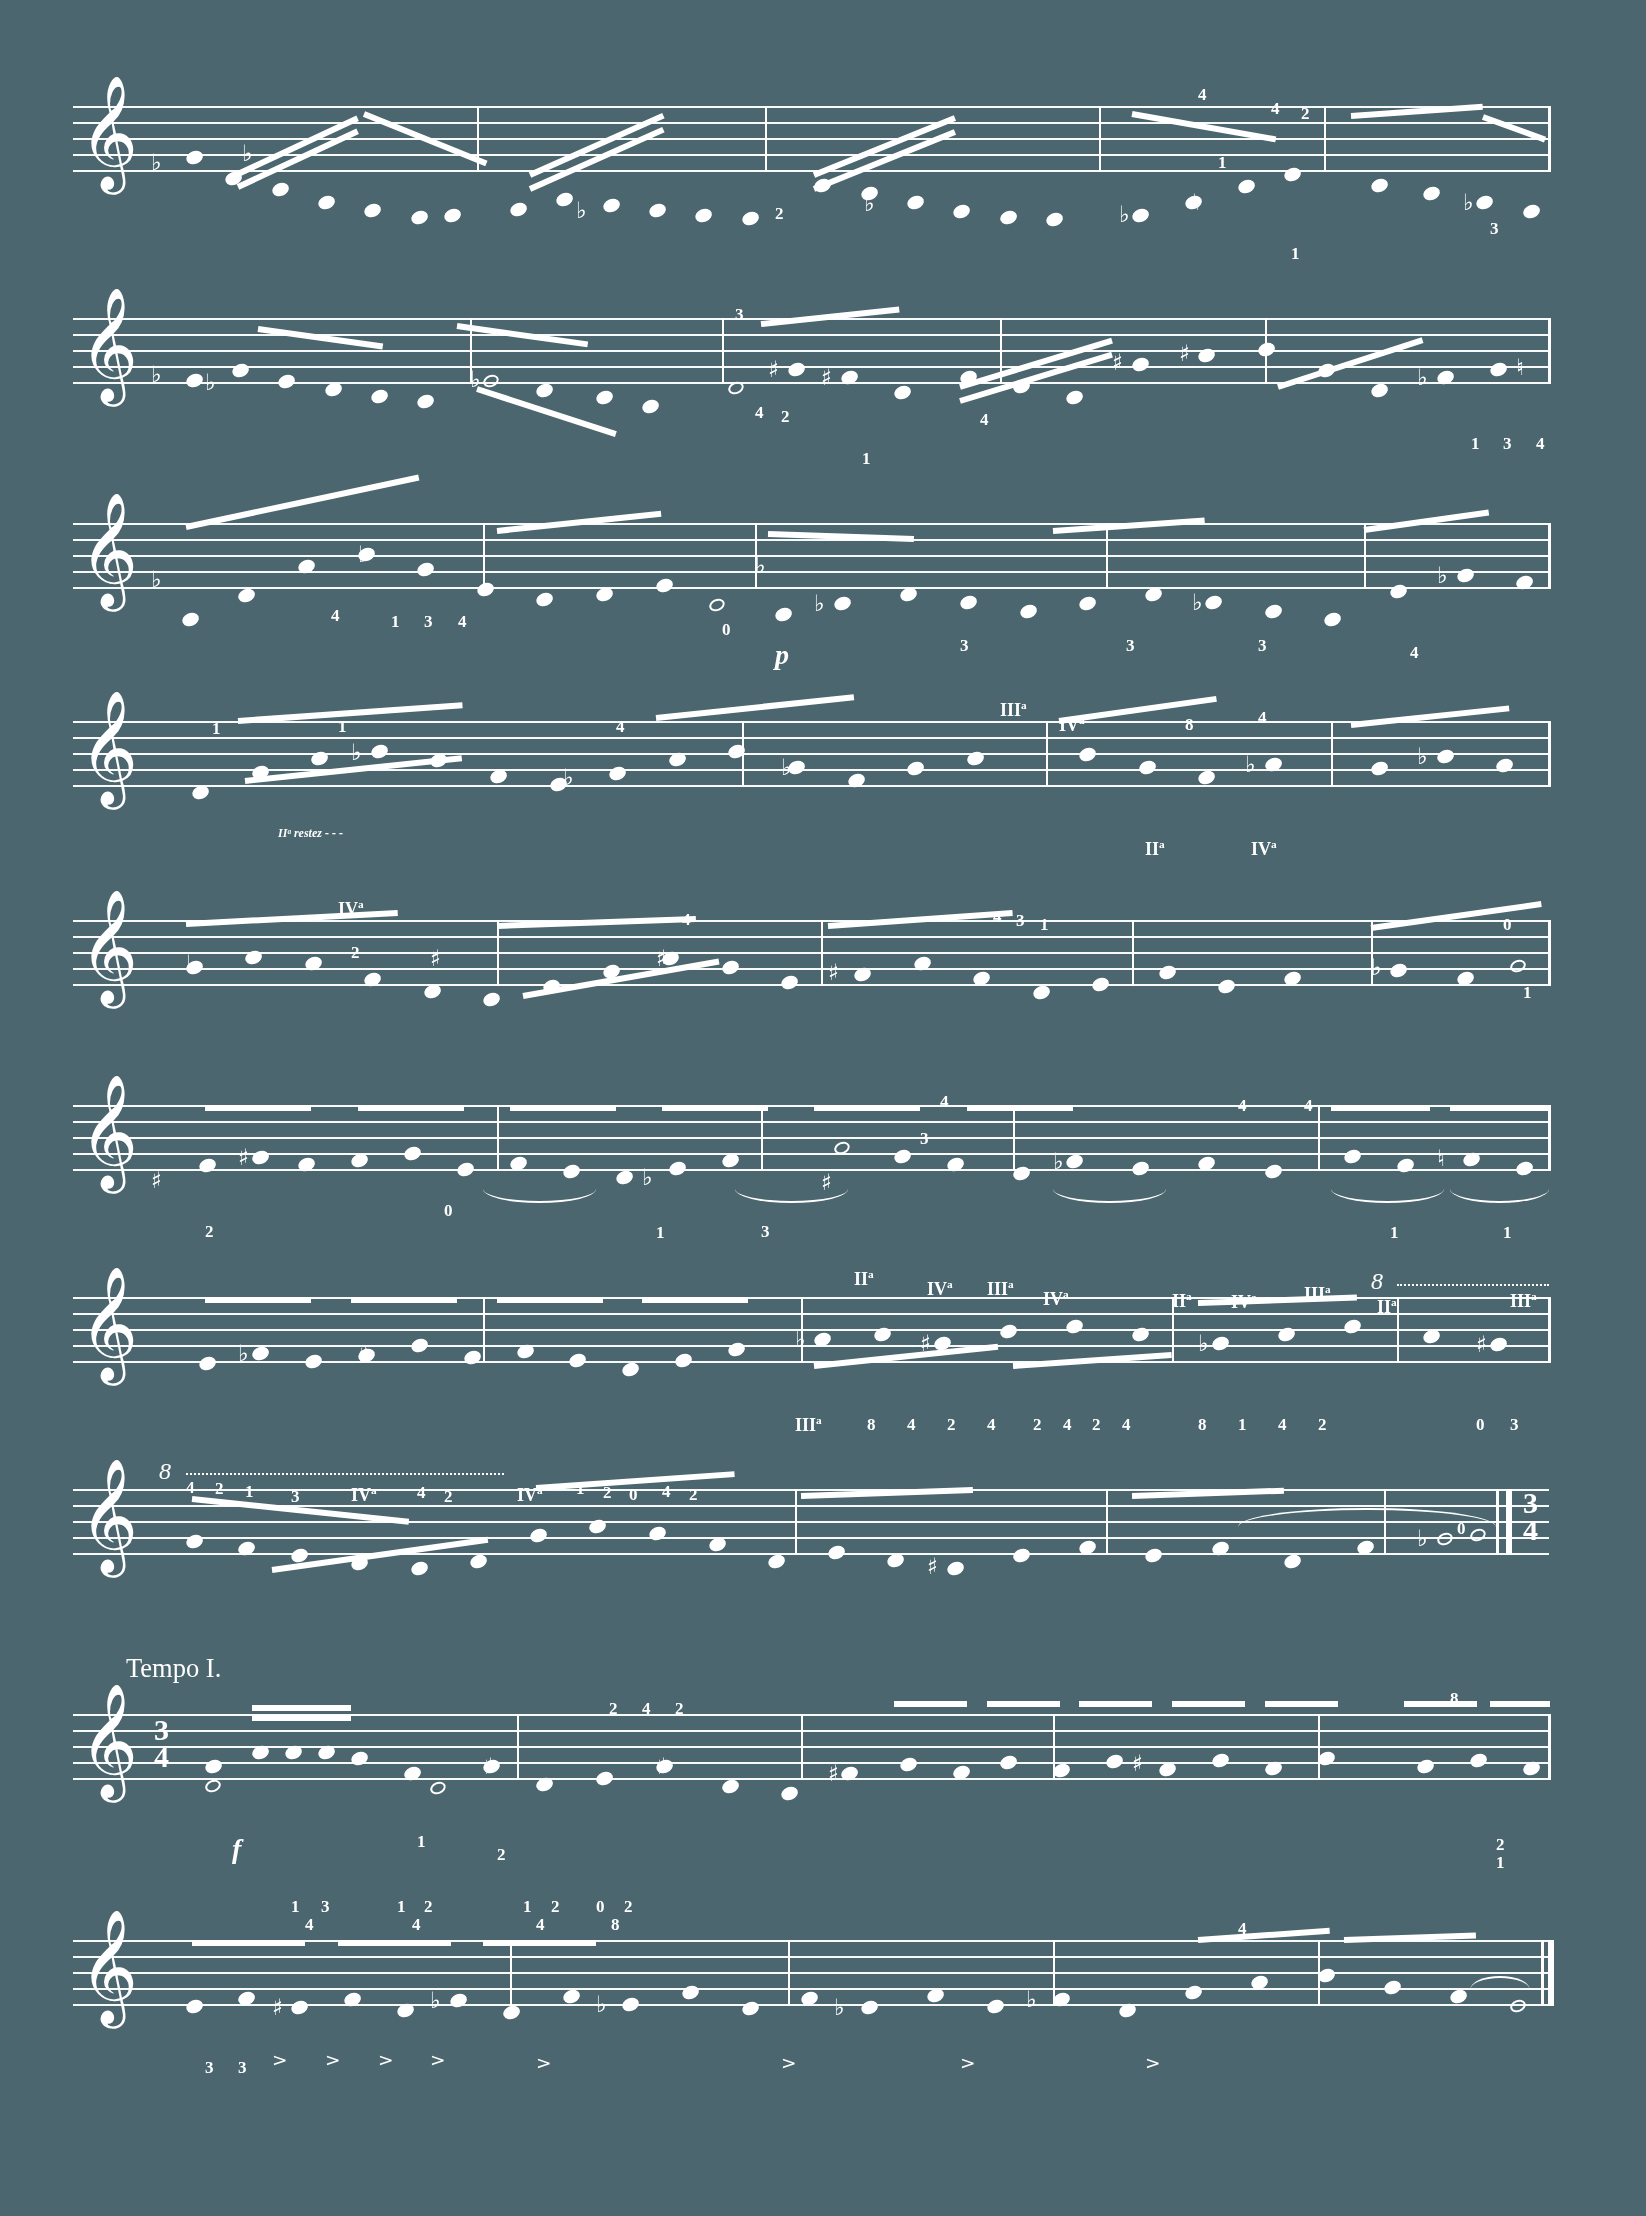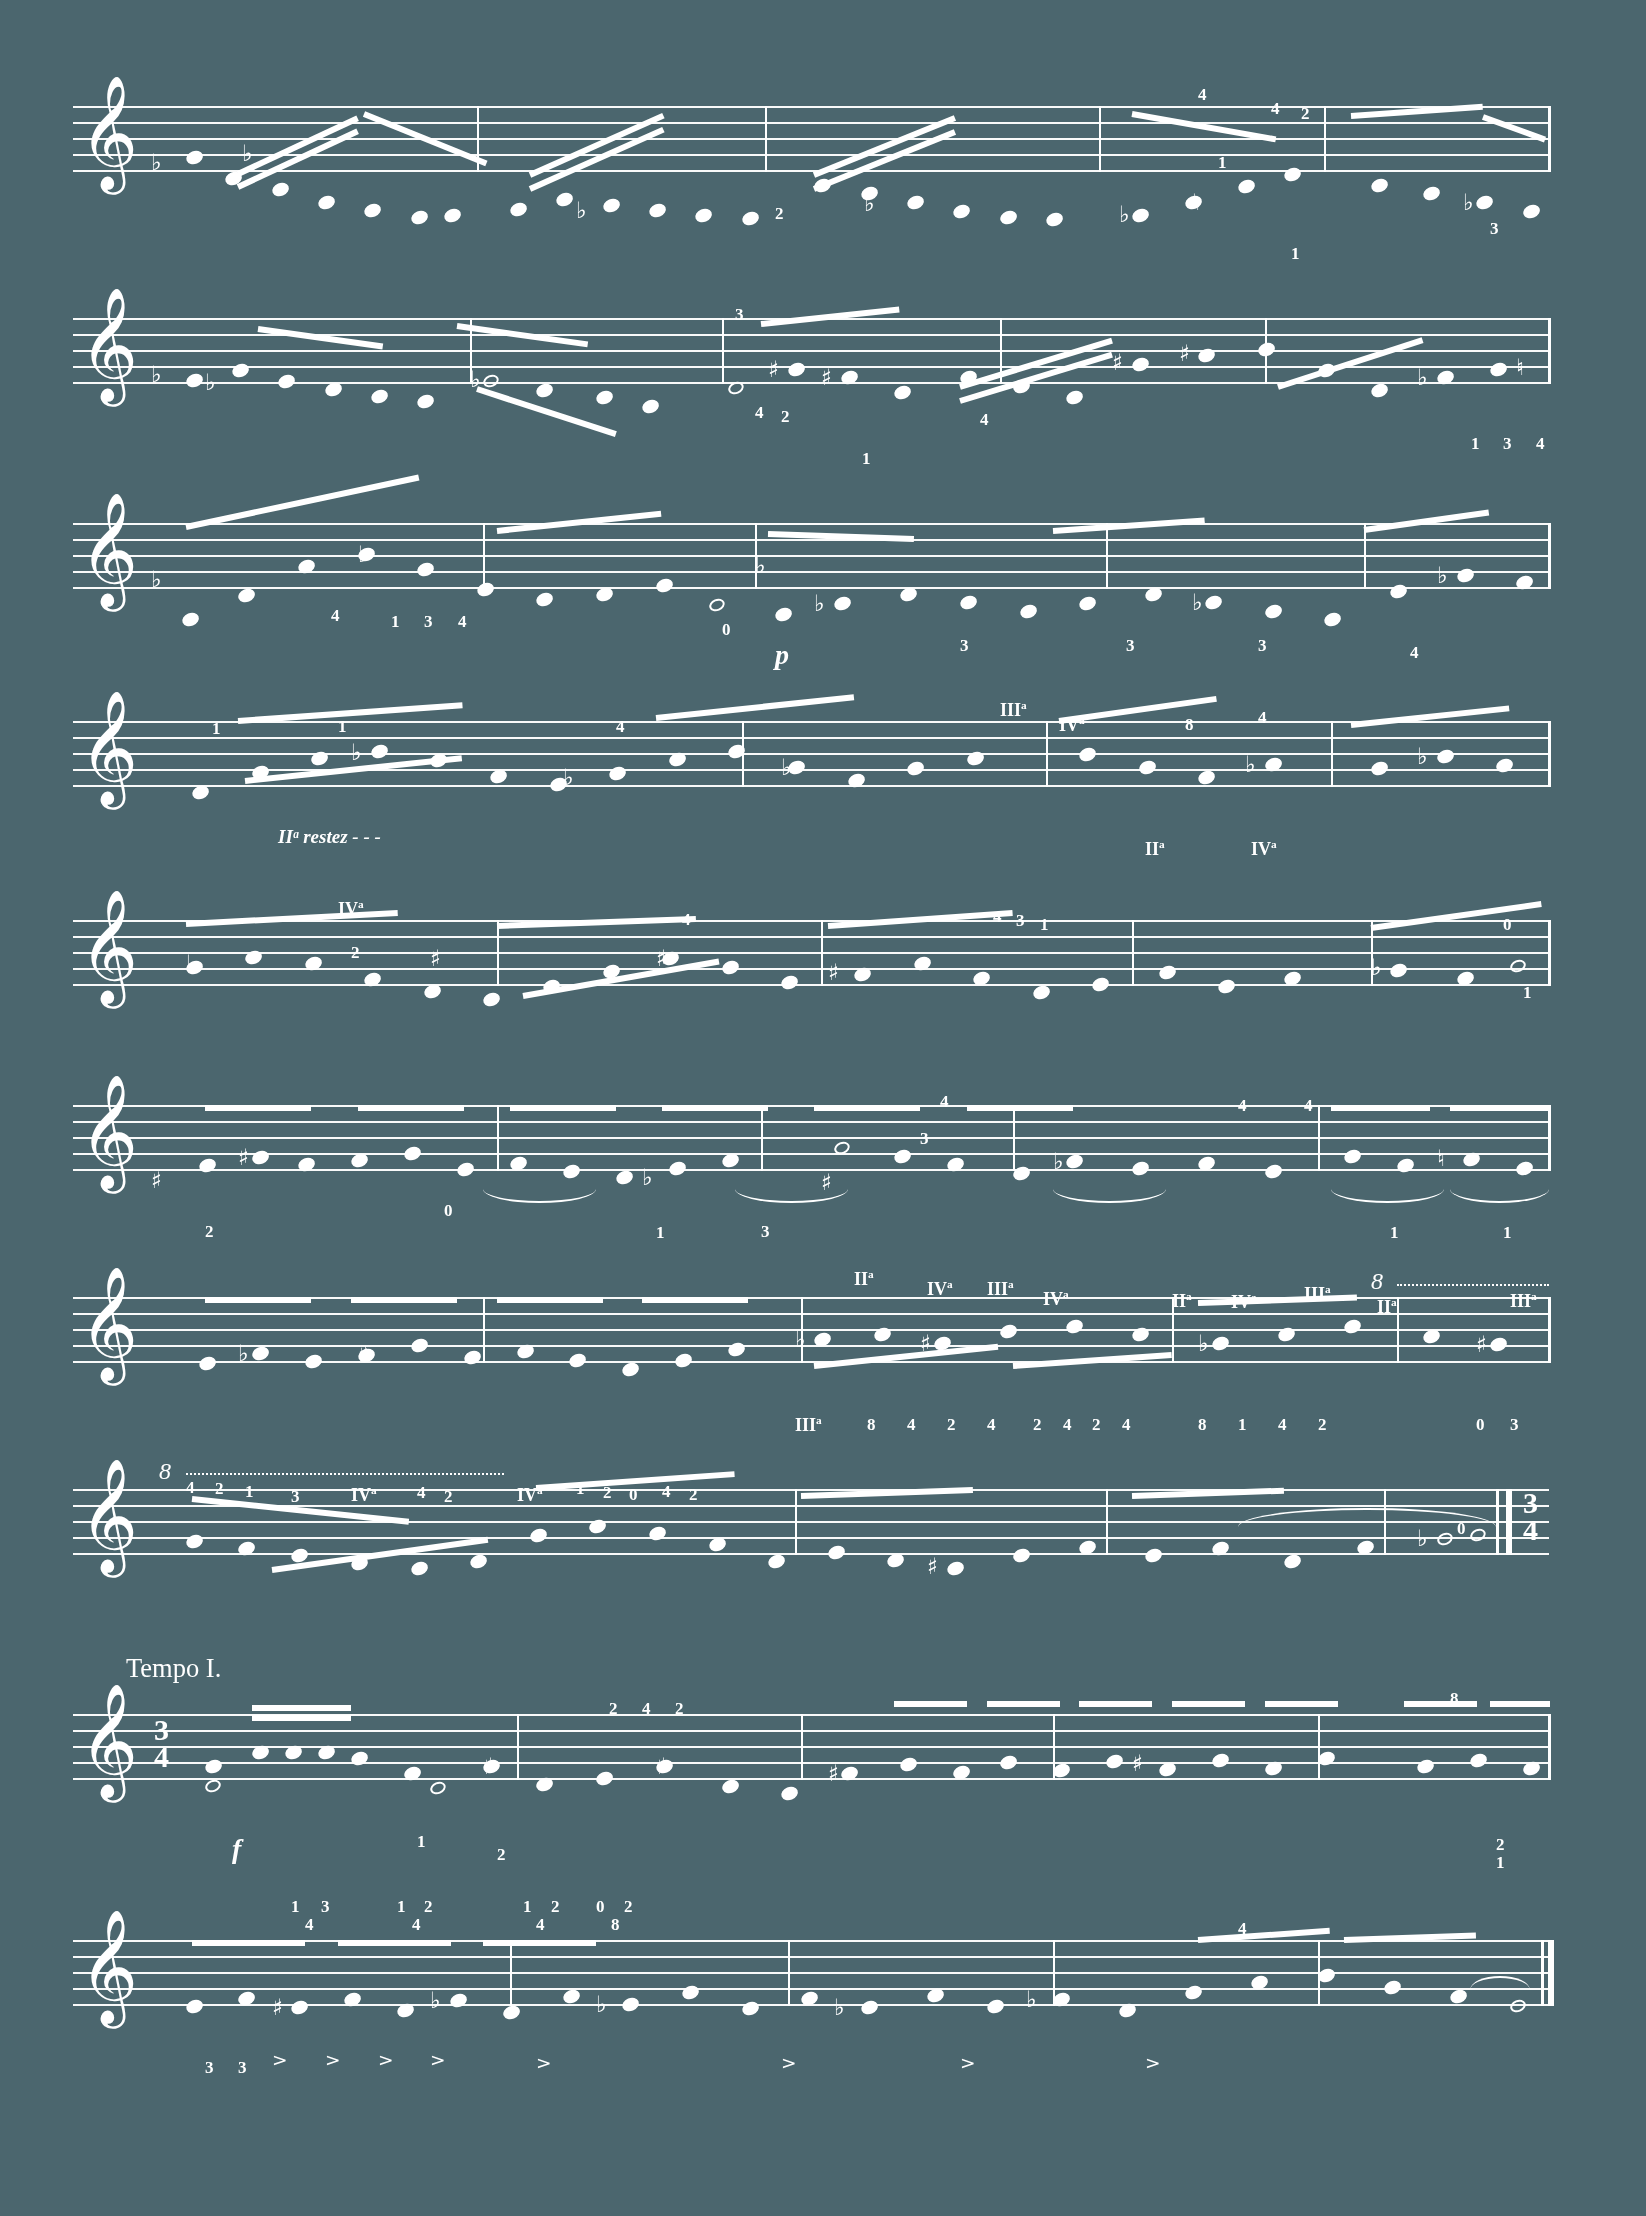--- a/index.html
+++ b/index.html
@@ -150,21 +150,21 @@
     position: absolute;
     font-family: "Liberation Serif", serif;
     font-size: 26.5px;
     line-height: 1;
   }
   .rest-txt {
     position: absolute;
     font-family: "Liberation Serif", serif;
     font-style: italic;
     font-weight: bold;
-    font-size: 19px;
+    font-size: 12px;
   }
   .ottava {
     position: absolute;
     font-family: "Liberation Serif", serif;
     font-style: italic;
     font-size: 24px;
     line-height: 1;
   }
   .dashline {
     position: absolute;

